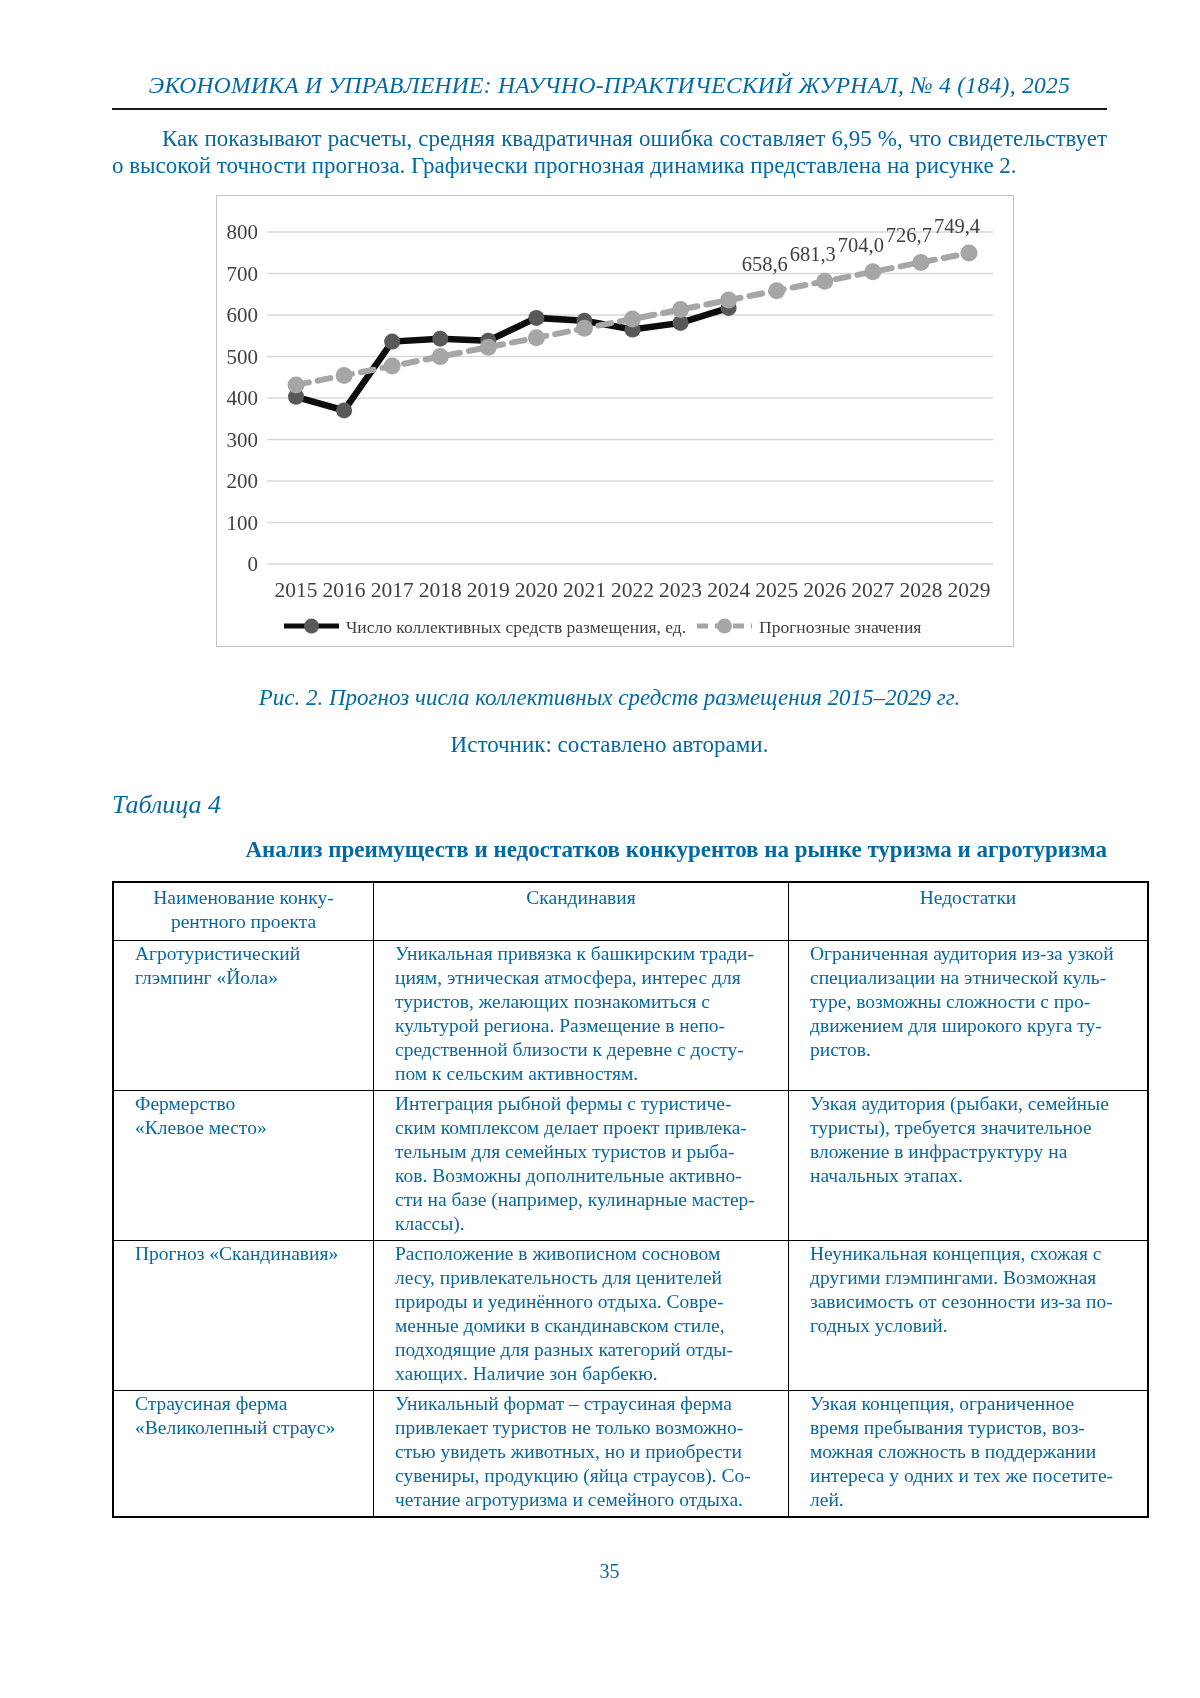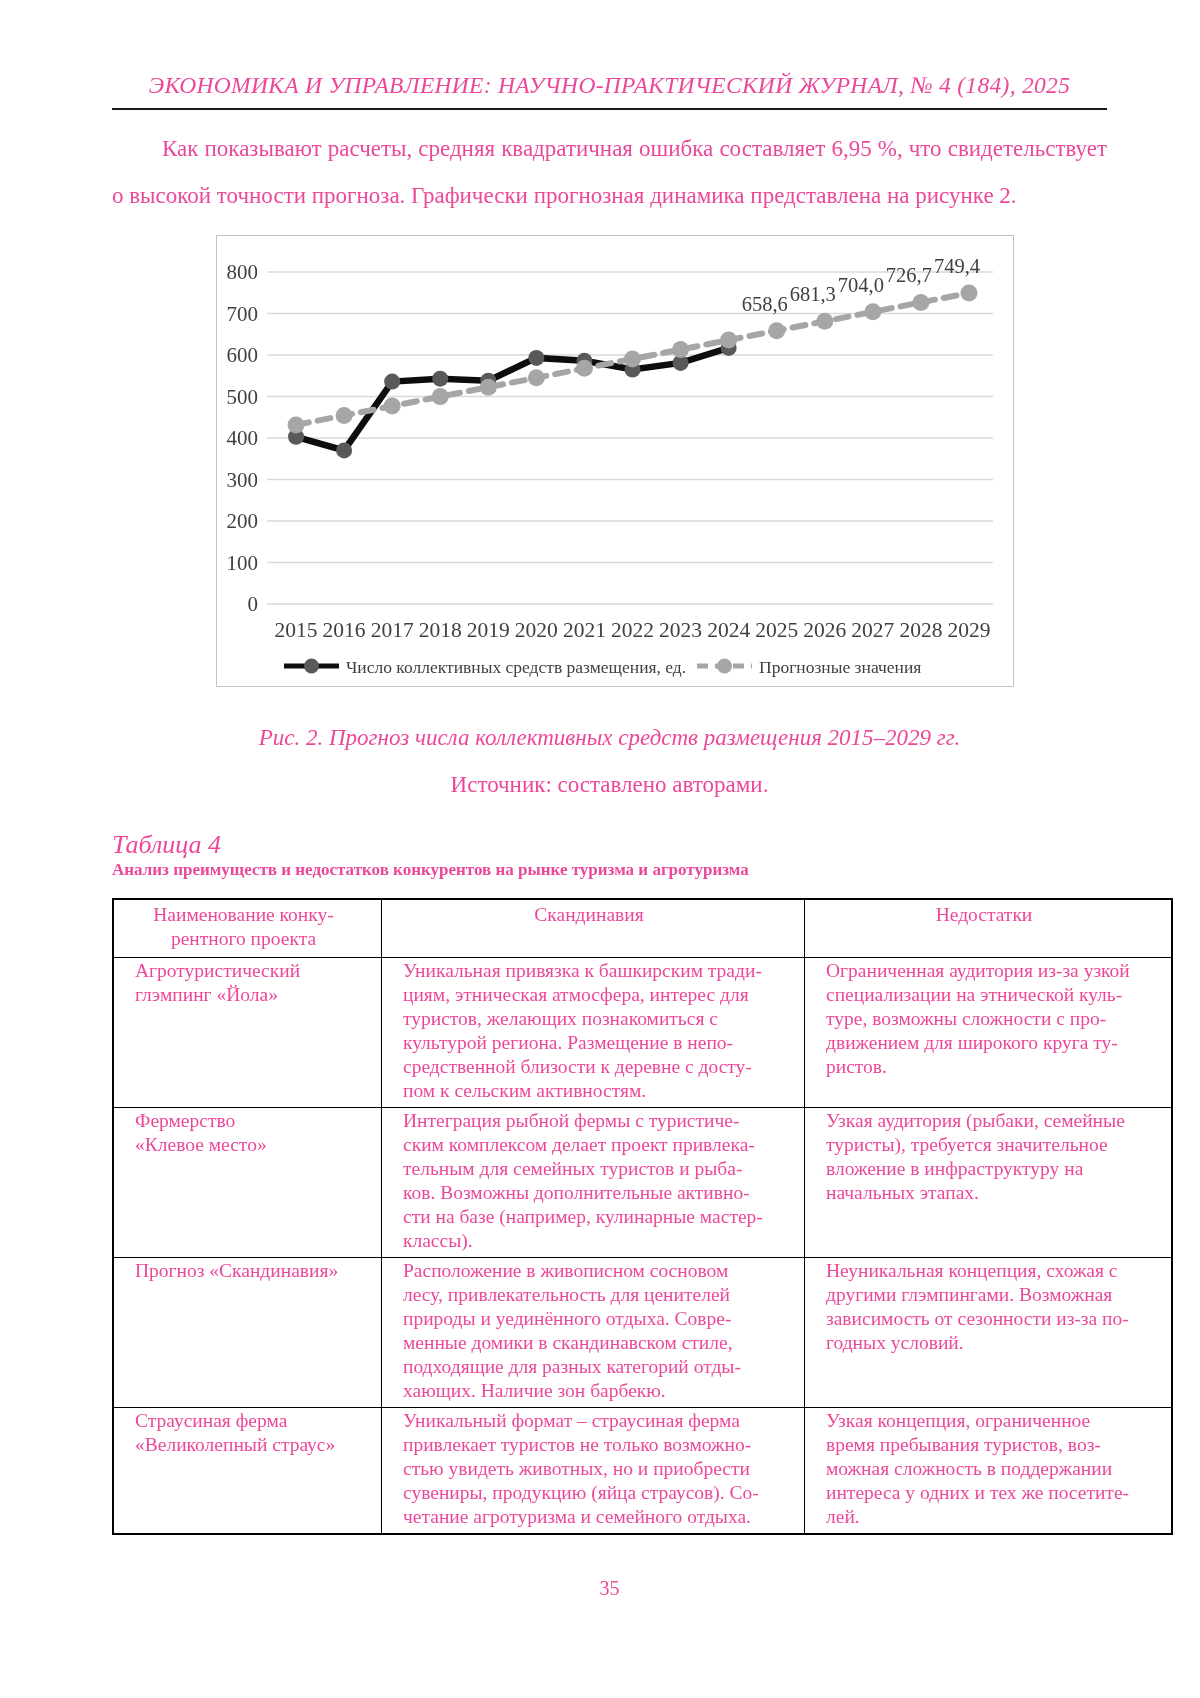--- a/index.html
+++ b/index.html
@@ -1,38 +1,38 @@
 <!DOCTYPE html>
 <html><head>
 <meta charset="utf-8">
 <style>
   html,body{margin:0;padding:0;background:#ffffff;}
   .page{
     position:relative;
     width:1200px;height:1698px;
     background:#ffffff;
     font-family:"Liberation Serif","DejaVu Serif",serif;
-    color:#ec4899;
+    color:#0369a1;
     overflow:hidden;
   }
   .content{width:995px;margin-left:112px;}
   .journal-header{
     padding-top:72px;
     text-align:center;
     font-style:italic;
     font-size:23.5px;
     letter-spacing:.3px;
   }
   .header-rule{
     margin-top:9px;
     border-bottom:2.5px solid #1a1a1a;
   }
   .para{
     font-size:23px;
-    line-height:47px;
+    line-height:27px;
     text-align:justify;
     text-indent:50px;
     margin:0;
   }
   .p1{margin-top:15px;}
   .p2{margin-top:34px;}
   .chart-box{
     box-sizing:border-box;
     width:798px;height:452px;
     margin:16px 0 0 104px;
@@ -53,43 +53,44 @@
     font-size:23px;
     line-height:30px;
   }
   .table-label{
     margin-top:30px;
     text-align:left;
     font-style:italic;
     font-size:26px;
   }
   .table-title{
-    text-align:left;
+    margin-top:17px;
+    text-align:right;
     font-weight:bold;
-    font-size:17px;
+    font-size:23px;
   }
   table.comp{
     margin-top:18px;
     border-collapse:collapse;
     width:995px;
     table-layout:fixed;
     font-size:19.5px;
     line-height:24px;
   }
   table.comp th, table.comp td{
     border:1.5px solid #000;
     vertical-align:top;
     white-space:pre-line;
     padding:1px 8px 4px 21px;
   }
   table.comp{border:2.5px solid #000;}
   table.comp th{
     font-weight:normal;
     text-align:center;
-    padding:3px 14px 6px 6px;
+    padding:3px 6px 6px 6px;
     font-family:Liberation Serif, serif;
   }
   .col-name{width:247px;}
   .col-adv{width:402px;}
   .col-dis{width:346px;}
   .page-number{
     margin-top:42px;
     text-align:center;
     font-size:20px;
   }

